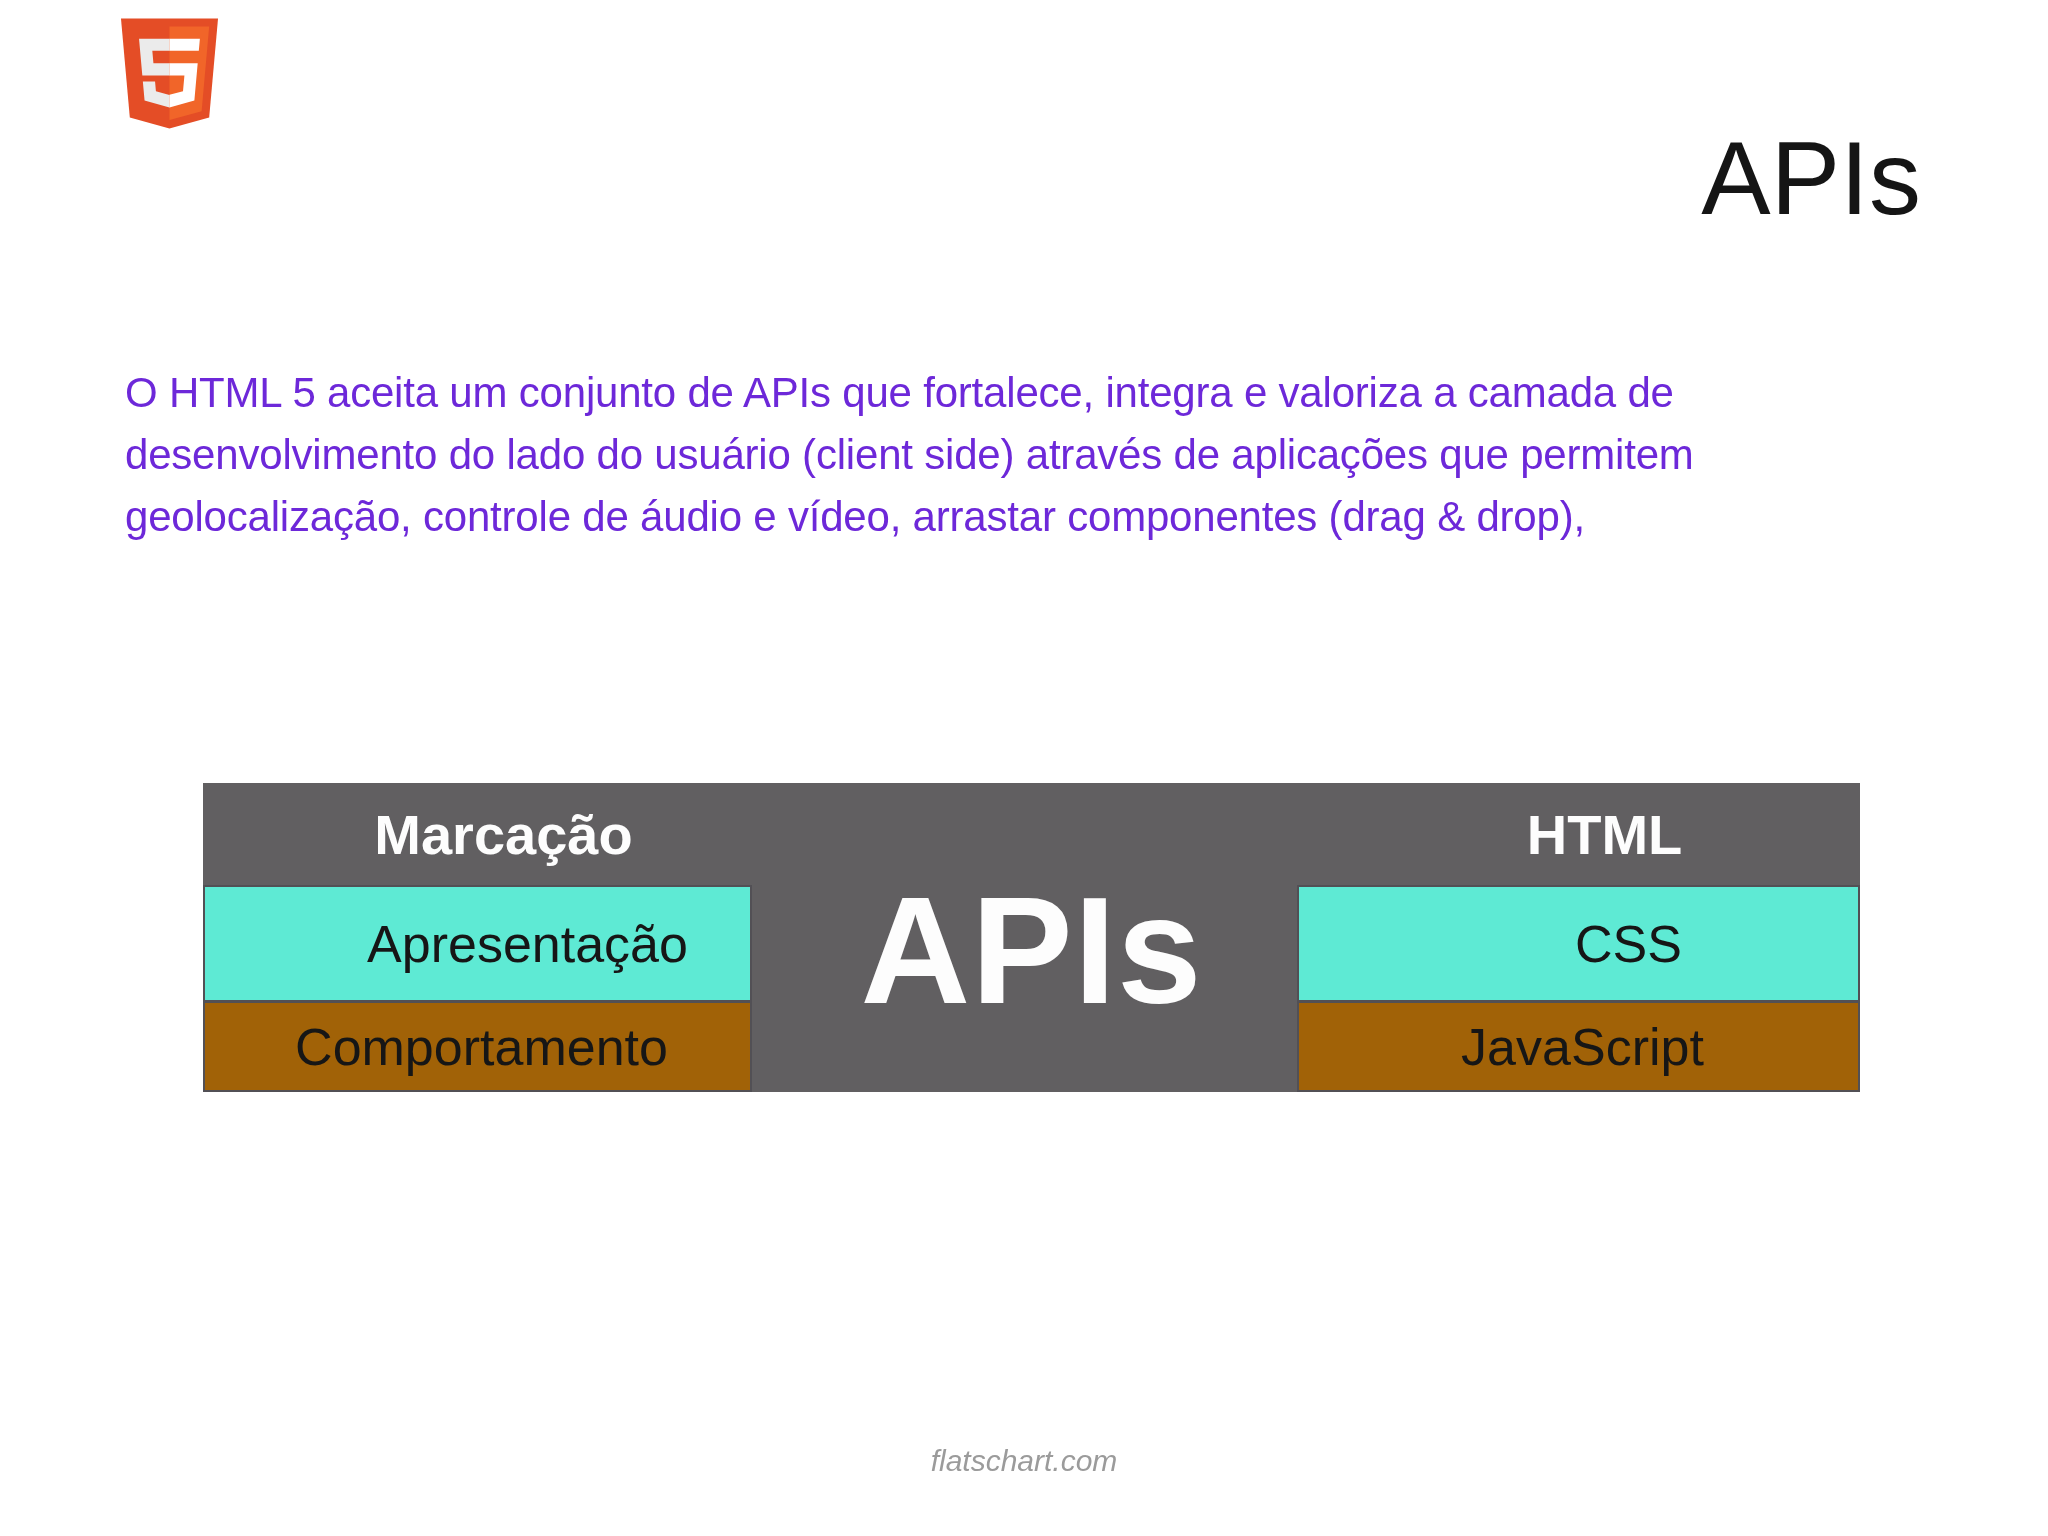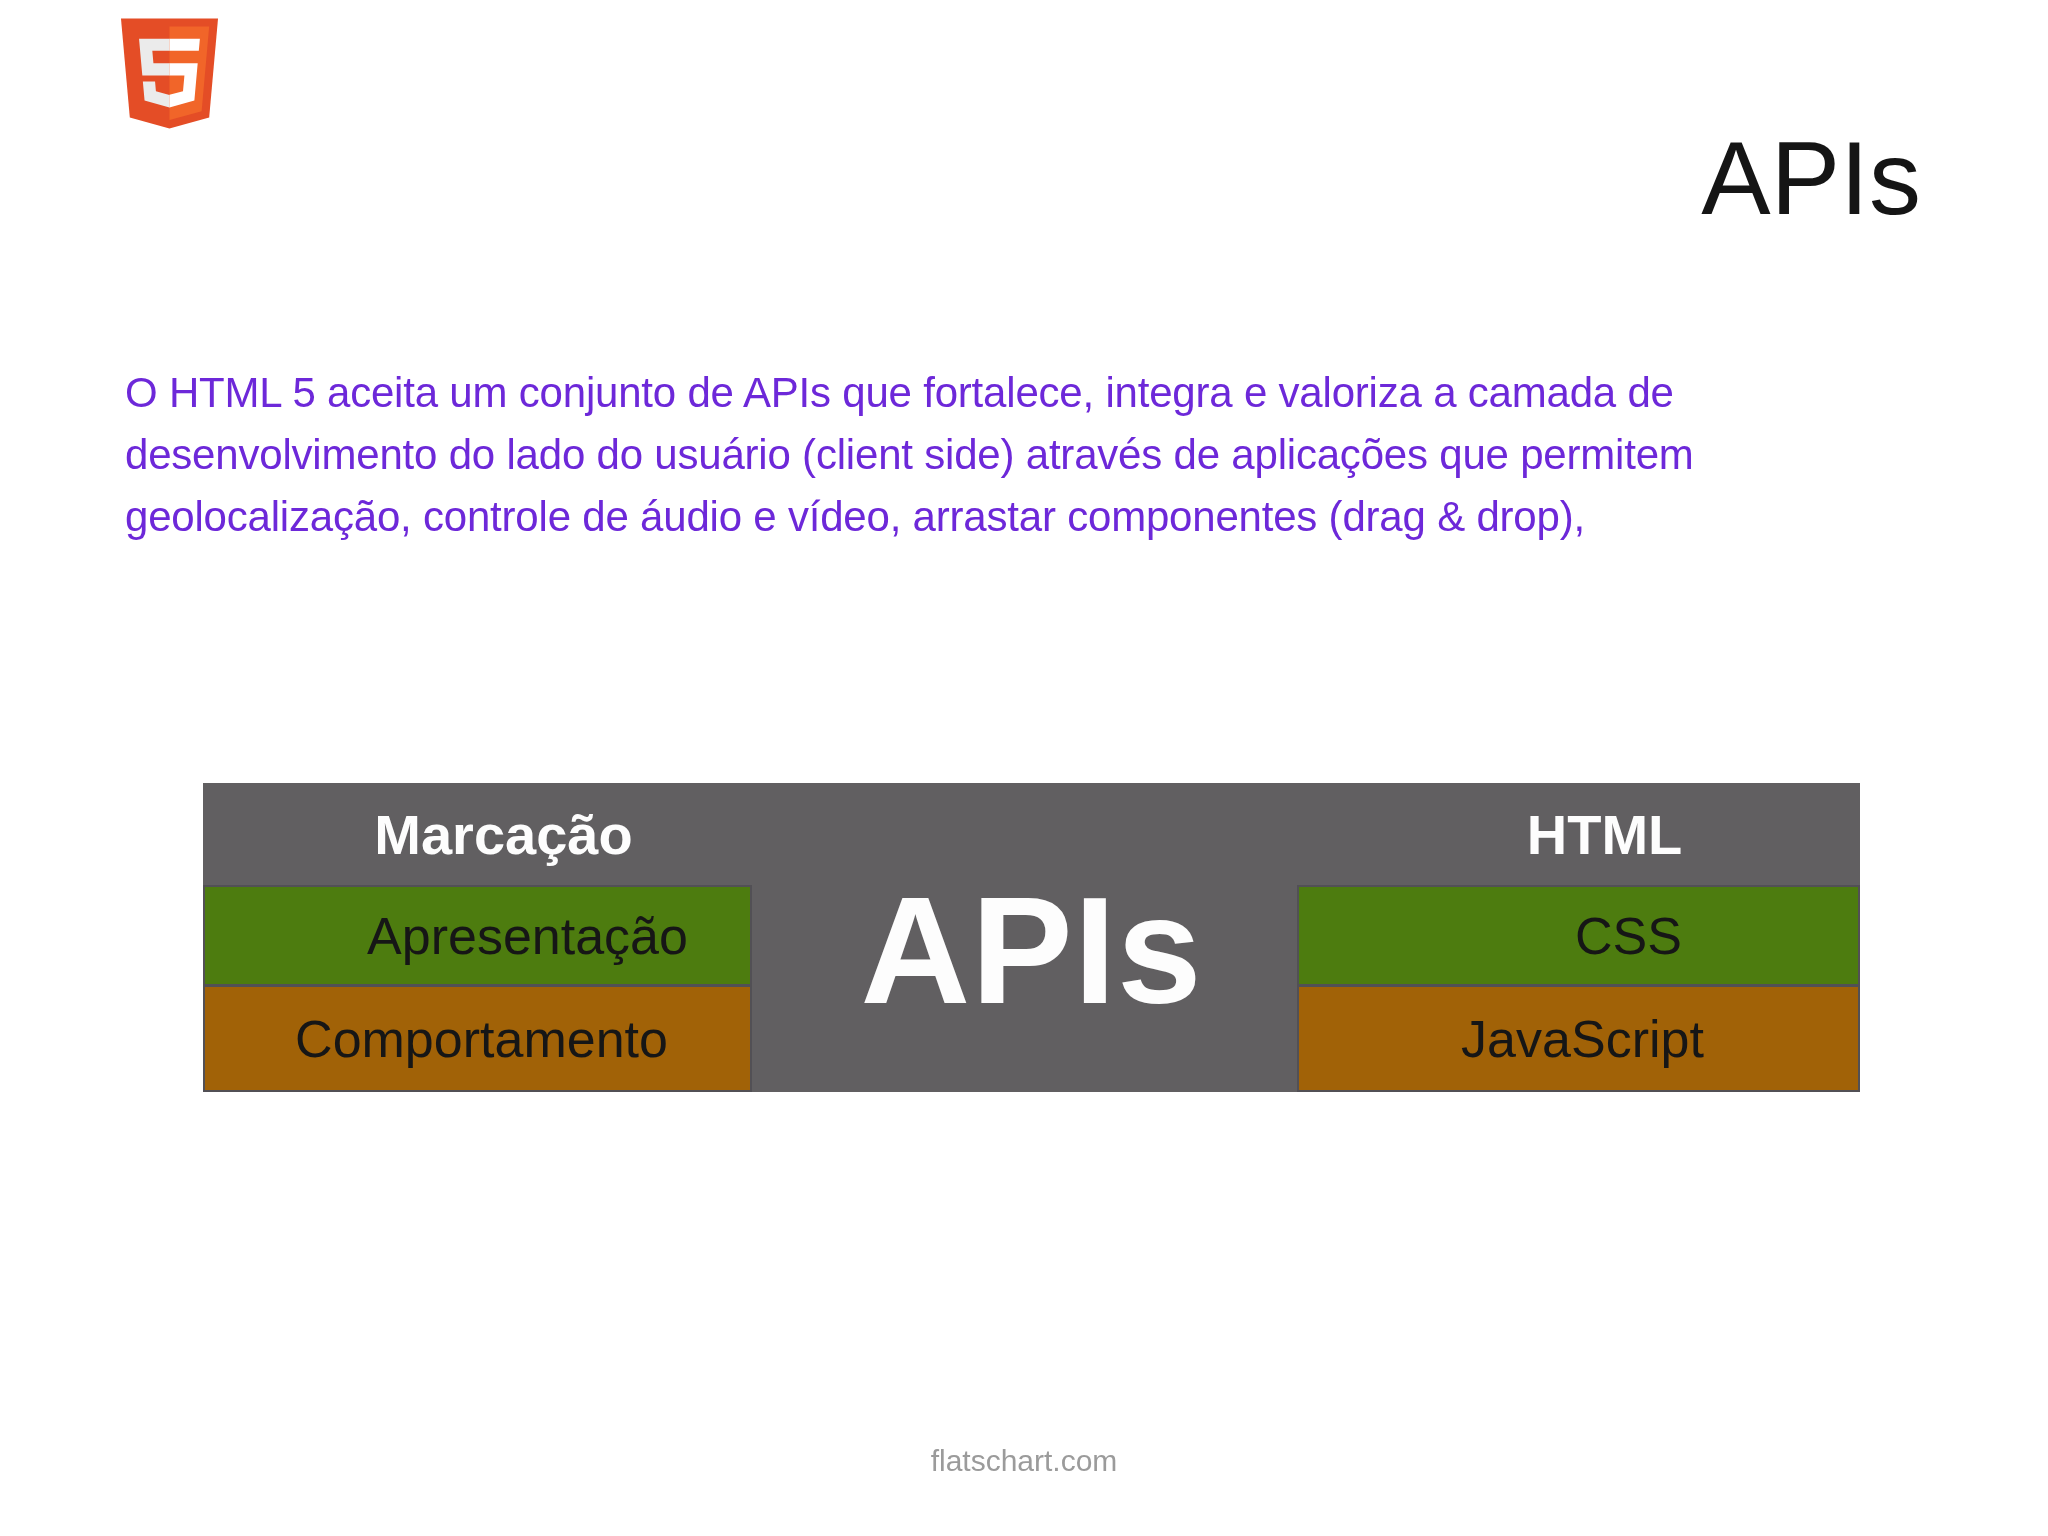--- a/index.html
+++ b/index.html
@@ -55,27 +55,27 @@
     border: 2px solid #525055; box-sizing: border-box;
     display: flex; flex-direction: column;
   }
   .dg-col.left  { left: 0; width: 549px; }
   .dg-col.right { left: 1094px; width: 563px; }
   .dg-row {
     display: flex; align-items: center; justify-content: center;
     box-sizing: border-box; padding-left: 100px;
     font-size: 52px; color: #161616;
   }
-  .dg-row.alt   { height: 100px; background: #4d7c0f; border-bottom: 3px solid #525055; text-align: right; }
+  .dg-row.alt   { height: 116px; background: #5eead4; border-bottom: 3px solid #525055; text-align: right; }
   .dg-row.plain { flex: 1; background: #a16207; padding-left: 8px; }
 
   
   .footer {
     position: absolute; left: 0; top: 1444px; width: 100%;
-    text-align: center; font-size: 30px; color: #9b9b9b;
+    text-align: center; font-size: 30px; color: #9b9b9b; font-style: italic;
   }
 </style>
 </head>
 <body>
 
 <div class="slide">
 
   <div class="logo">
     <svg viewBox="0 0 128 128" xmlns="http://www.w3.org/2000/svg" aria-hidden="true">
       <path fill="#E44D26" d="M19.037 113.876L9.032 1.661h109.936l-10.016 112.198-45.019 12.48z"></path>

